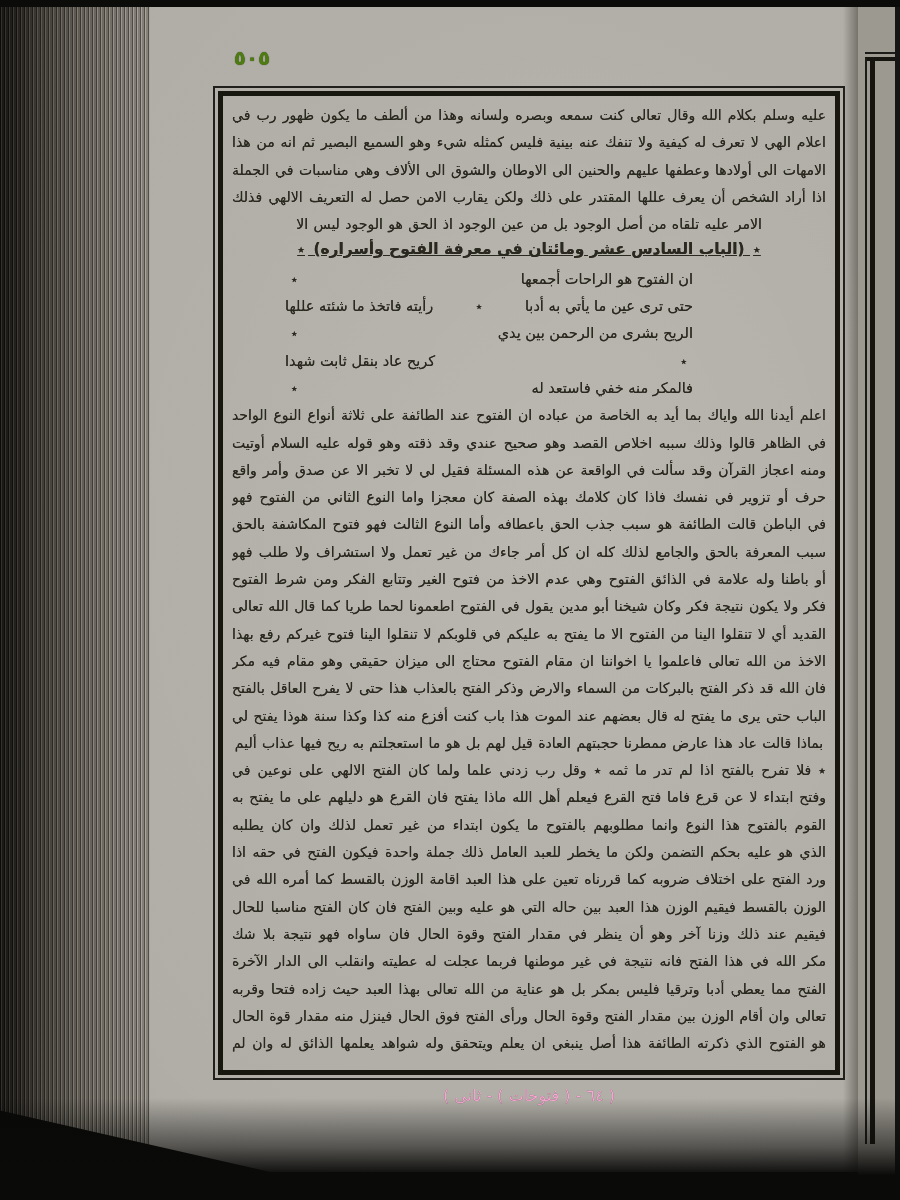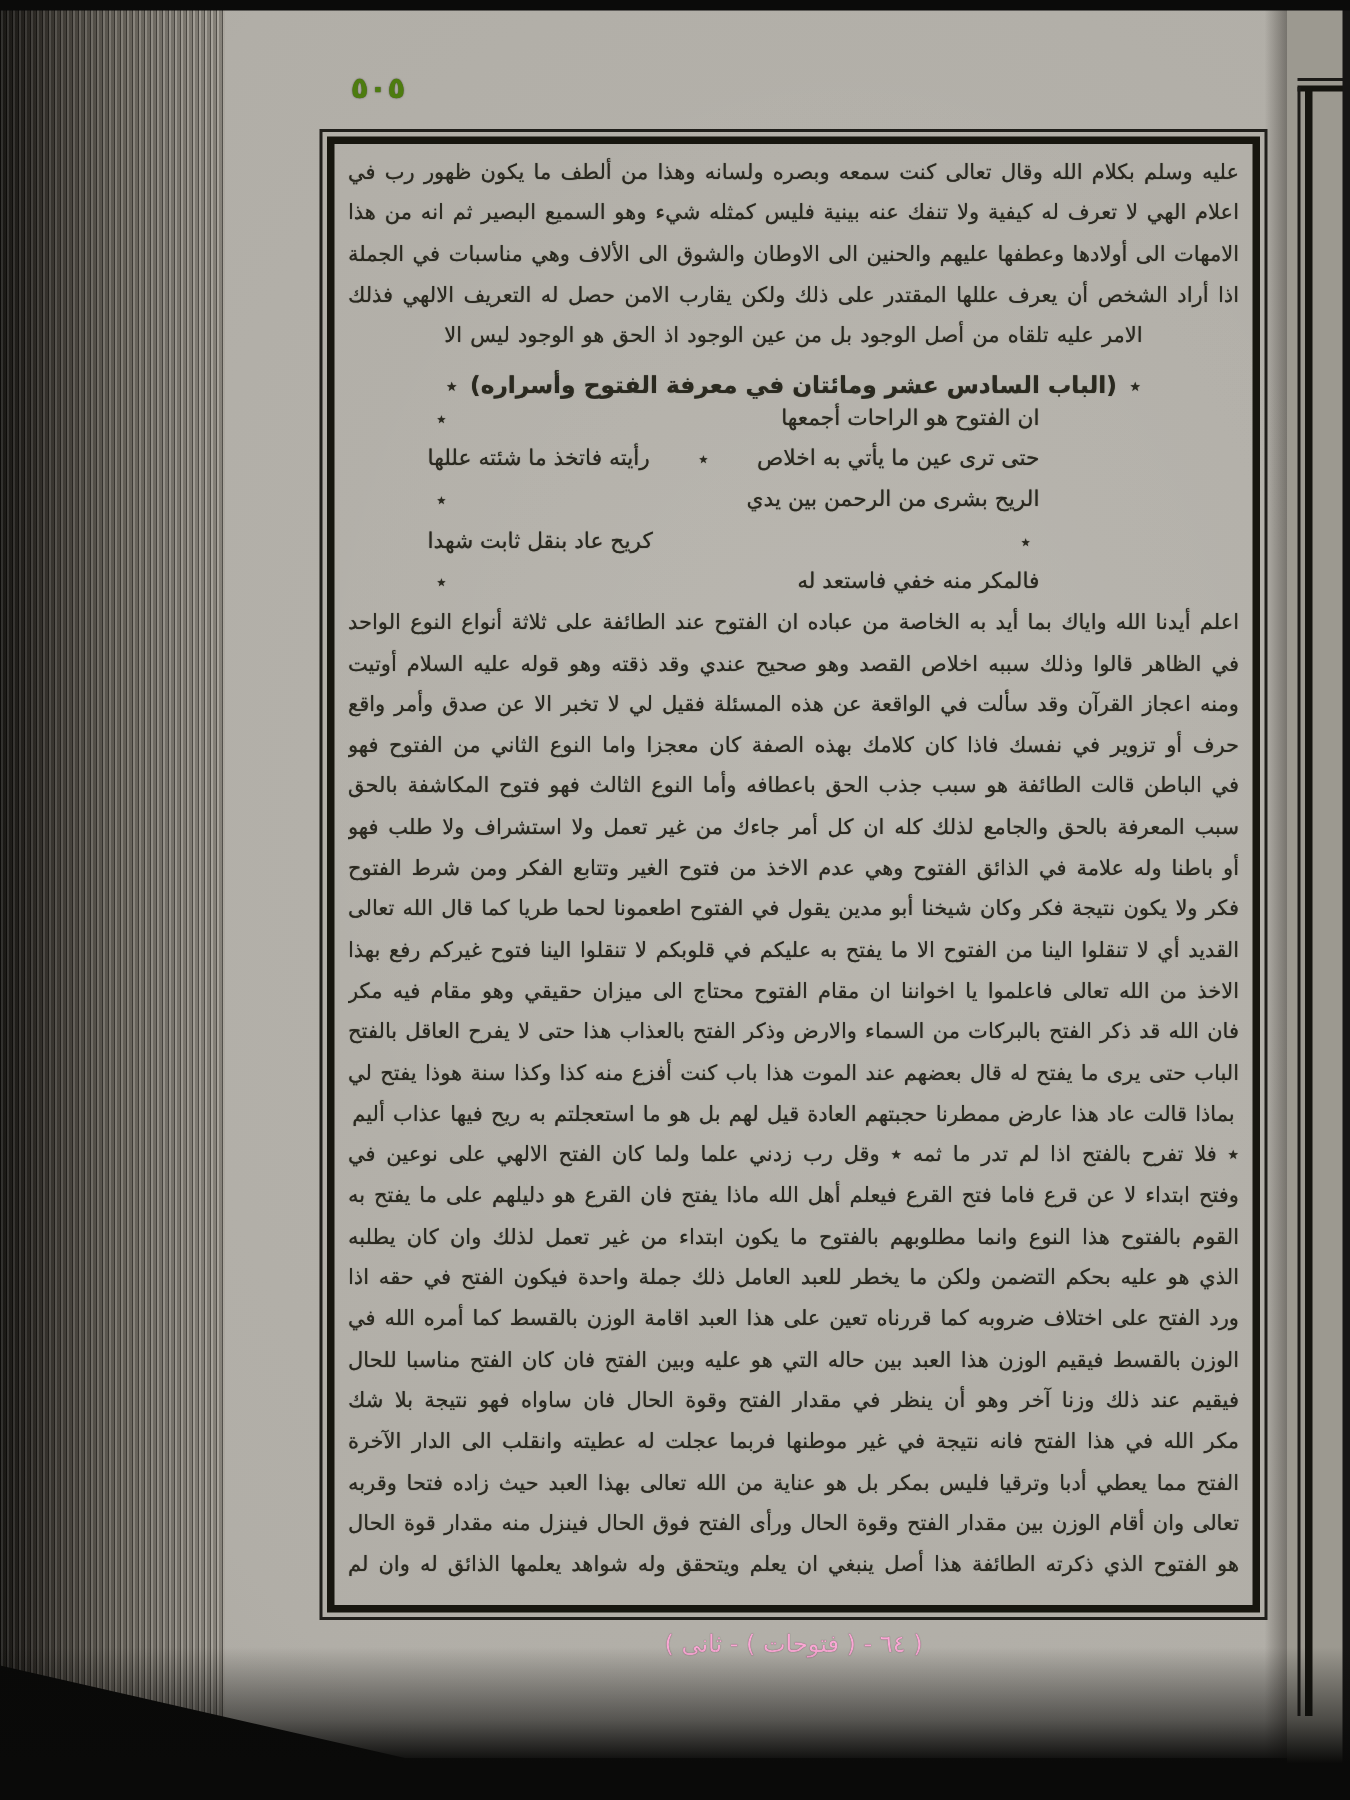--- a/index.html
+++ b/index.html
@@ -63,22 +63,22 @@
     direction:rtl;color:#2a291f;font-size:14px;
     text-shadow:0 0 0.6px rgba(42,40,33,0.85);
   }
   .tline{
     height:27.3px;line-height:27.3px;overflow:hidden;
     text-align:justify;text-align-last:justify;
     word-spacing:1px;
   }
   .tline.center{text-align:left;text-align-last:center;}
   .heading{
-    height:27.3px;line-height:39px;text-align:center;text-align-last:center;
-    font-weight:bold;font-size:15.5px;white-space:nowrap;overflow:hidden;
+    height:27.3px;line-height:23px;text-align:center;text-align-last:center;
+    font-weight:bold;font-size:15.5px;white-space:nowrap;overflow:hidden;text-decoration:underline;
   }
   .heading .orn{font-size:14px;padding:0 3px;}
   .verse{
     display:flex;justify-content:space-between;align-items:center;
     width:408px;height:27.3px;line-height:27.3px;margin:0 auto;
     transform:translateX(-40px);overflow:hidden;font-size:14.5px;
   }
   .verse span{white-space:nowrap;}
   .verse .star{padding:0 6px;font-size:12px;}
   
@@ -127,21 +127,21 @@
           <span>(الباب السادس عشر ومائتان في معرفة الفتوح وأسراره)</span>
           <span class="orn">٭</span>
         </div>
 
         <div>
             <div class="verse">
               <span>ان الفتوح هو الراحات أجمعها</span>
               <span class="star">٭</span>
             </div>
             <div class="verse">
-              <span>حتى ترى عين ما يأتي به اخلاص</span>
+              <span>حتى ترى عين ما يأتي به أدبا</span>
               <span class="star">٭</span>
               <span>رأيته فاتخذ ما شئته عللها</span>
             </div>
             <div class="verse">
               <span>الريح بشرى من الرحمن بين يدي</span>
               <span class="star">٭</span>
             </div>
             <div class="verse">
               <span class="star">٭</span>
               <span>كريح عاد بنقل ثابت شهدا</span>

